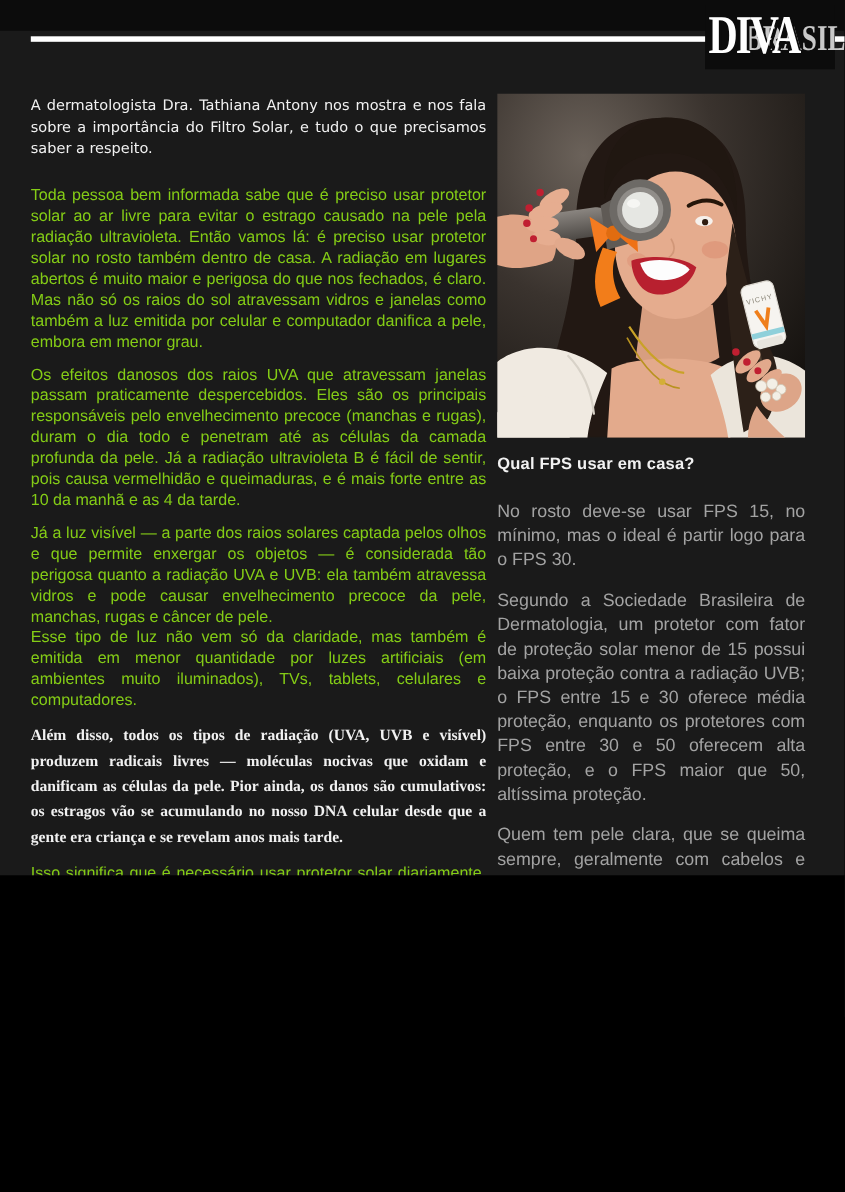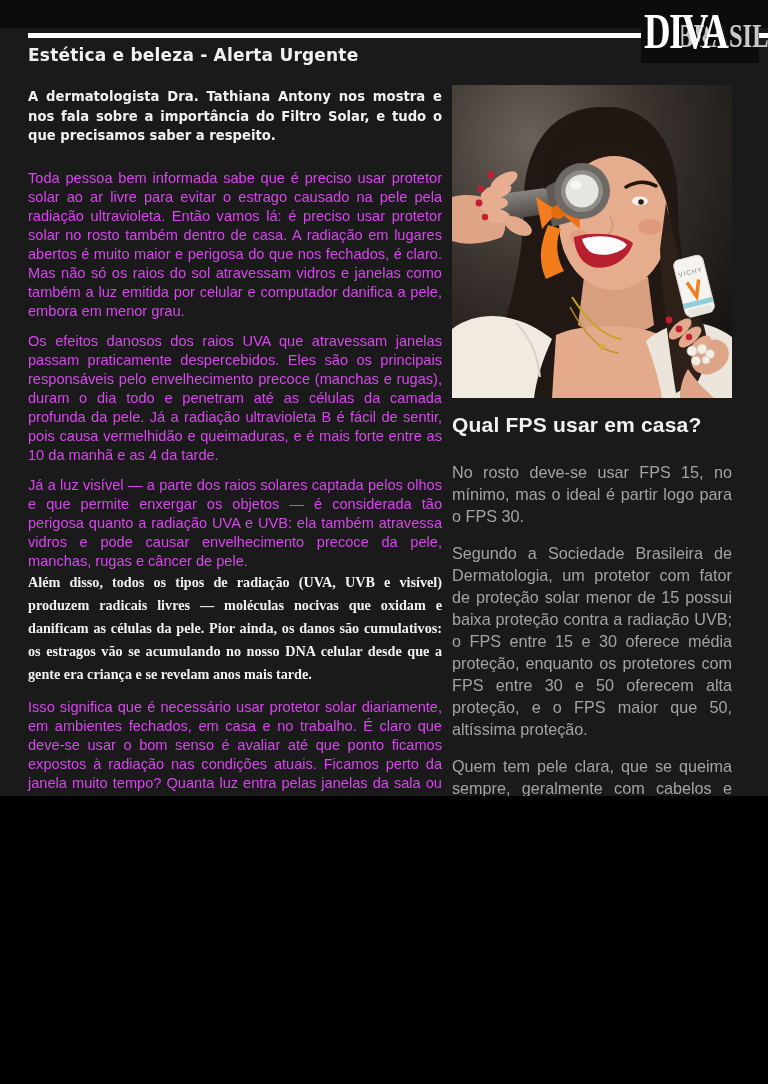--- a/index.html
+++ b/index.html
@@ -33,60 +33,60 @@
     font-family:"DejaVu Sans", sans-serif; font-weight:700;
     font-size:17px; letter-spacing:.2px;
   }
 
   .col-left { position:absolute; left:28px; top:87px; width:414px; }
   .lead {
     font-weight:700; font-size:17.5px; line-height:23px;
     text-align:justify; letter-spacing:.2px; margin-bottom:16px;
   }
   .standfirst {
-    font-family:"DejaVu Sans", sans-serif; font-weight:700;
+    font-family:"DejaVu Sans", sans-serif; font-weight:400;
     font-size:13.2px; line-height:19.5px; text-align:justify;
     margin-bottom:23px;
   }
-  .para { font-size:14.6px; line-height:19px; text-align:justify; margin-bottom:11px; color:#d946ef; }
+  .para { font-size:14.6px; line-height:19px; text-align:justify; margin-bottom:11px; color:#84cc16; }
   .para.tight { margin-bottom:0; }
   .para-bold {
     font-family:Liberation Serif, serif; font-weight:700;
     font-size:14.2px; line-height:23px; text-align:justify; margin-bottom:12px;
   }
 
   .col-right { position:absolute; left:452px; top:85px; width:280px; }
   .photo-frame { width:280px; height:313px; margin-bottom:15px; }
   .photo-frame svg { display:block; }
   .r-heading {
-    font-weight:700; font-size:21px; letter-spacing:.2px;
+    font-weight:700; font-size:15px; letter-spacing:.2px;
     margin-bottom:24px;
   }
   .r-para { font-size:16.2px; line-height:22px; text-align:justify; margin-bottom:15px; color:#a3a3a3; }
 </style>
 </head>
 <body>
 
 <div class="page">
 
   <div class="top-strip"></div>
   <div class="rule"></div>
 
   <div class="logo">
     <span class="brasil">BRASIL</span>
     <span class="diva">DIVA</span>
   </div>
 
-  <div class="section-title">Estética e beleza - Alerta Urgente</div>
 
   <div class="col-left">
     <div class="standfirst">A dermatologista Dra. Tathiana Antony nos mostra e nos fala sobre a importância do Filtro Solar, e tudo o que precisamos saber a respeito.</div>
     <p class="para">Toda pessoa bem informada sabe que é preciso usar protetor solar ao ar livre para evitar o estrago causado na pele pela radiação ultravioleta. Então vamos lá: é preciso usar protetor solar no rosto também dentro de casa. A radiação em lugares abertos é muito maior e perigosa do que nos fechados, é claro. Mas não só os raios do sol atravessam vidros e janelas como também a luz emitida por celular e computador danifica a pele, embora em menor grau.</p>
     <p class="para">Os efeitos danosos dos raios UVA que atravessam janelas passam praticamente despercebidos. Eles são os principais responsáveis pelo envelhecimento precoce (manchas e rugas), duram o dia todo e penetram até as células da camada profunda da pele. Já a radiação ultravioleta B é fácil de sentir, pois causa vermelhidão e queimaduras, e é mais forte entre as 10 da manhã e as 4 da tarde.</p>
     <p class="para tight">Já a luz visível — a parte dos raios solares captada pelos olhos e que permite enxergar os objetos — é considerada tão perigosa quanto a radiação UVA e UVB: ela também atravessa vidros e pode causar envelhecimento precoce da pele, manchas, rugas e câncer de pele.</p>
+    <p class="para">Esse tipo de luz não vem só da claridade, mas também é emitida em menor quantidade por luzes artificiais (em ambientes muito iluminados), TVs, tablets, celulares e computadores.</p>
     <p class="para-bold">Além disso, todos os tipos de radiação (UVA, UVB e visível) produzem radicais livres — moléculas nocivas que oxidam e danificam as células da pele. Pior ainda, os danos são cumulativos: os estragos vão se acumulando no nosso DNA celular desde que a gente era criança e se revelam anos mais tarde.</p>
     <p class="para">Isso significa que é necessário usar protetor solar diariamente, em ambientes fechados, em casa e no trabalho. É claro que deve-se usar o bom senso é avaliar até que ponto ficamos expostos à radiação nas condições atuais. Ficamos perto da janela muito tempo? Quanta luz entra pelas janelas da sala ou do quarto onde estamos a maior parte do tempo?</p>
   </div>
 
   <div class="col-right">
 
     <div class="photo-frame">
       <svg width="280" height="313" viewBox="0 0 280 313" xmlns="http://www.w3.org/2000/svg">
         <defs>
           <radialGradient id="bgG" cx="28%" cy="18%" r="95%">

